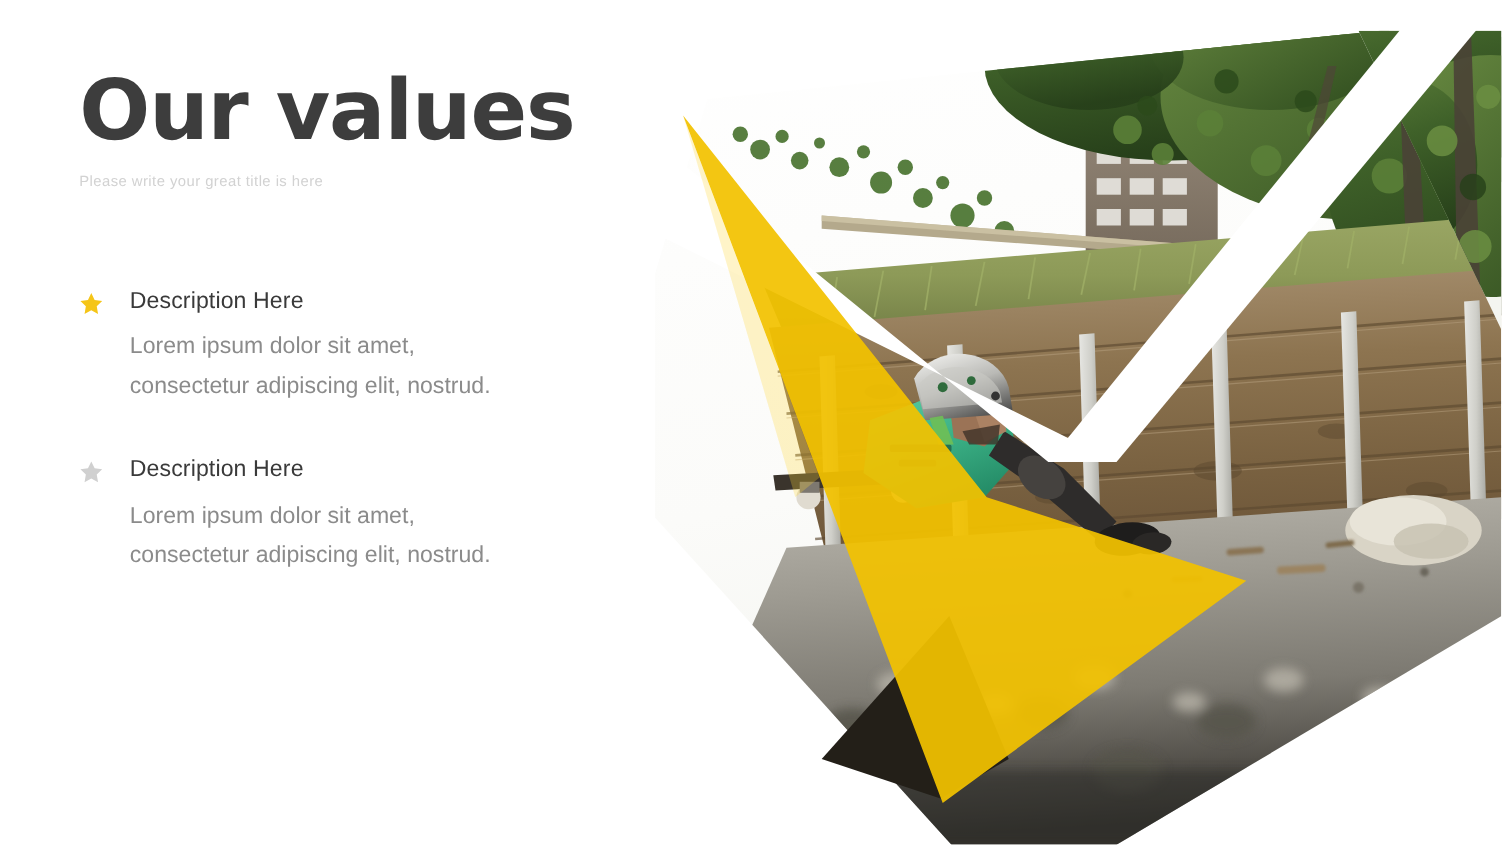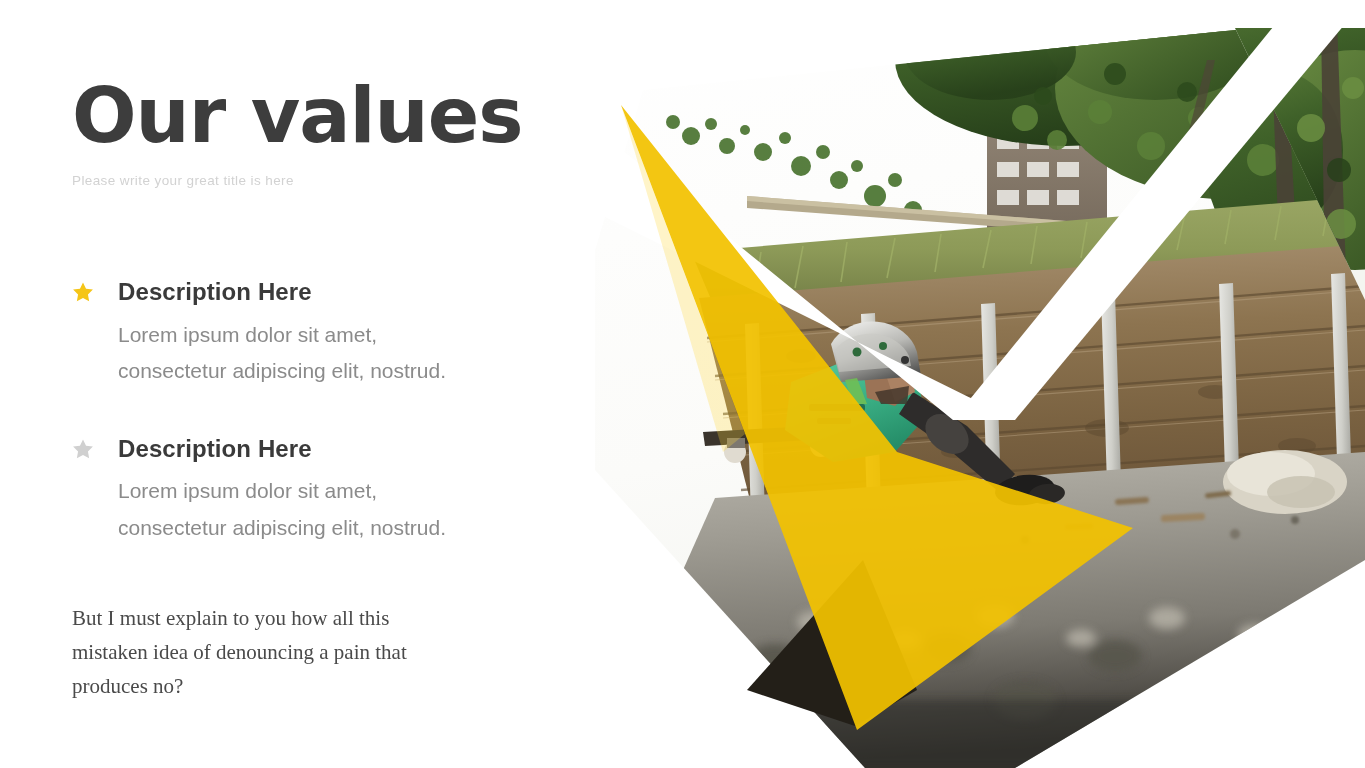--- a/index.html
+++ b/index.html
@@ -6,21 +6,21 @@
   html, body { width:1365px; height:768px; overflow:hidden; }
   body {
     background:#ffffff;
     font-family:"Liberation Sans", sans-serif;
     position:relative;
   }
 
   
   .left-col {
     position:absolute;
-    left:72px; top:16px;
+    left:72px; top:0;
     width:470px; height:656px;
     z-index:5;
   }
 
   .page-title {
     position:absolute;
     left:0; top:62px;
     font-size:76px;
     font-weight:bold;
     letter-spacing:-1px;
@@ -42,22 +42,22 @@
 
   
   .feature-list { position:absolute; left:0; top:262px; width:470px; }
   .feature-item { position:relative; padding-left:46px; margin-bottom:46px; }
   .feature-star {
     position:absolute; left:0; top:3px;
     width:22px; height:22px;
     display:block;
   }
   .feature-heading {
-    font-size:24px;
-    font-weight:bold;
+    font-size:21px;
+    font-weight:normal;
     color:#3a3a3a;
     letter-spacing:0.1px;
     line-height:1.15;
     margin-bottom:11px;
   }
   .feature-body {
     font-size:21px;
     color:#8b8b8b;
     line-height:1.72;
     font-weight:normal;
@@ -448,15 +448,14 @@
     <div class="feature-item">
       <svg class="feature-star" viewBox="0 0 24 24">
         <polygon points="12,1.6 15.3,8.4 22.8,9.4 17.4,14.7 18.7,22.2 12,18.6 5.3,22.2 6.6,14.7 1.2,9.4 8.7,8.4" fill="#d0d0d0"></polygon>
       </svg>
       <div class="feature-heading">Description Here</div>
       <div class="feature-body">Lorem ipsum dolor sit amet, consectetur adipiscing elit, nostrud.</div>
     </div>
 
   </div>
 
-  <p class="quote-block">But I must explain to you how all this mistaken idea of denouncing a pain that produces no?</p>
 
 </div>
 
 </body></html>

